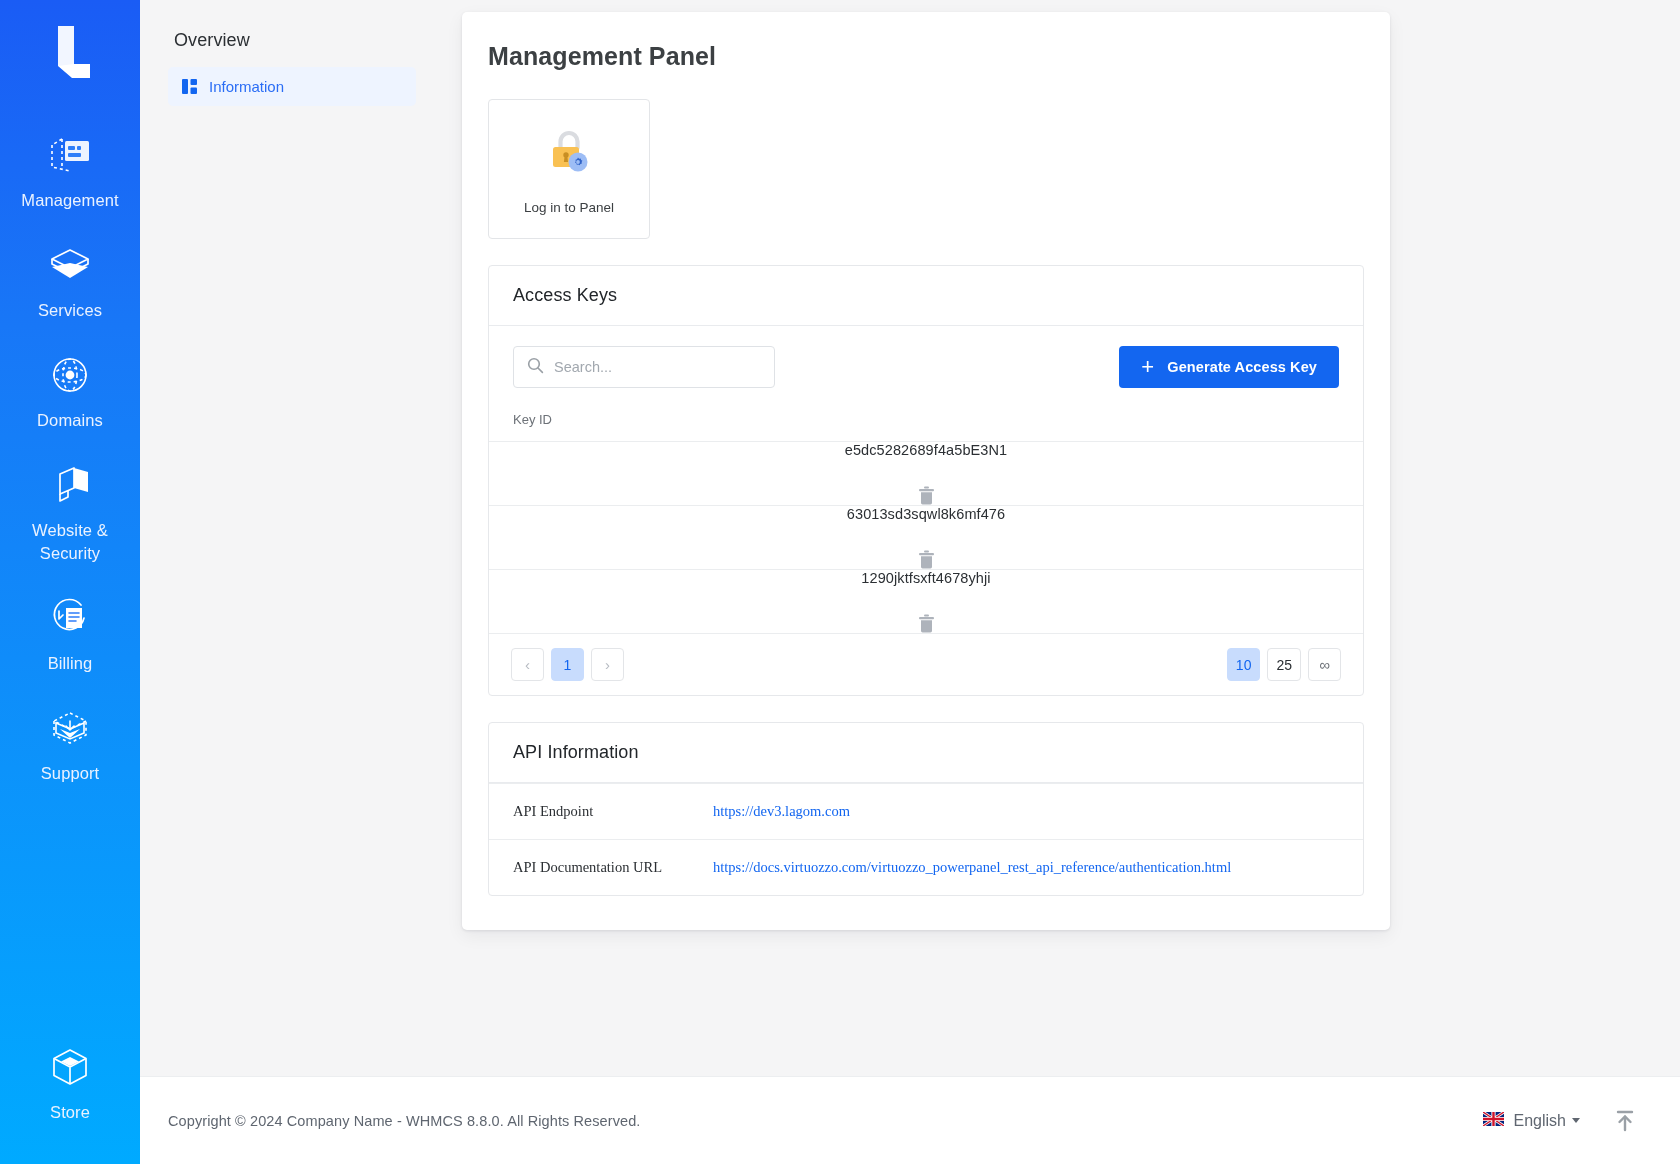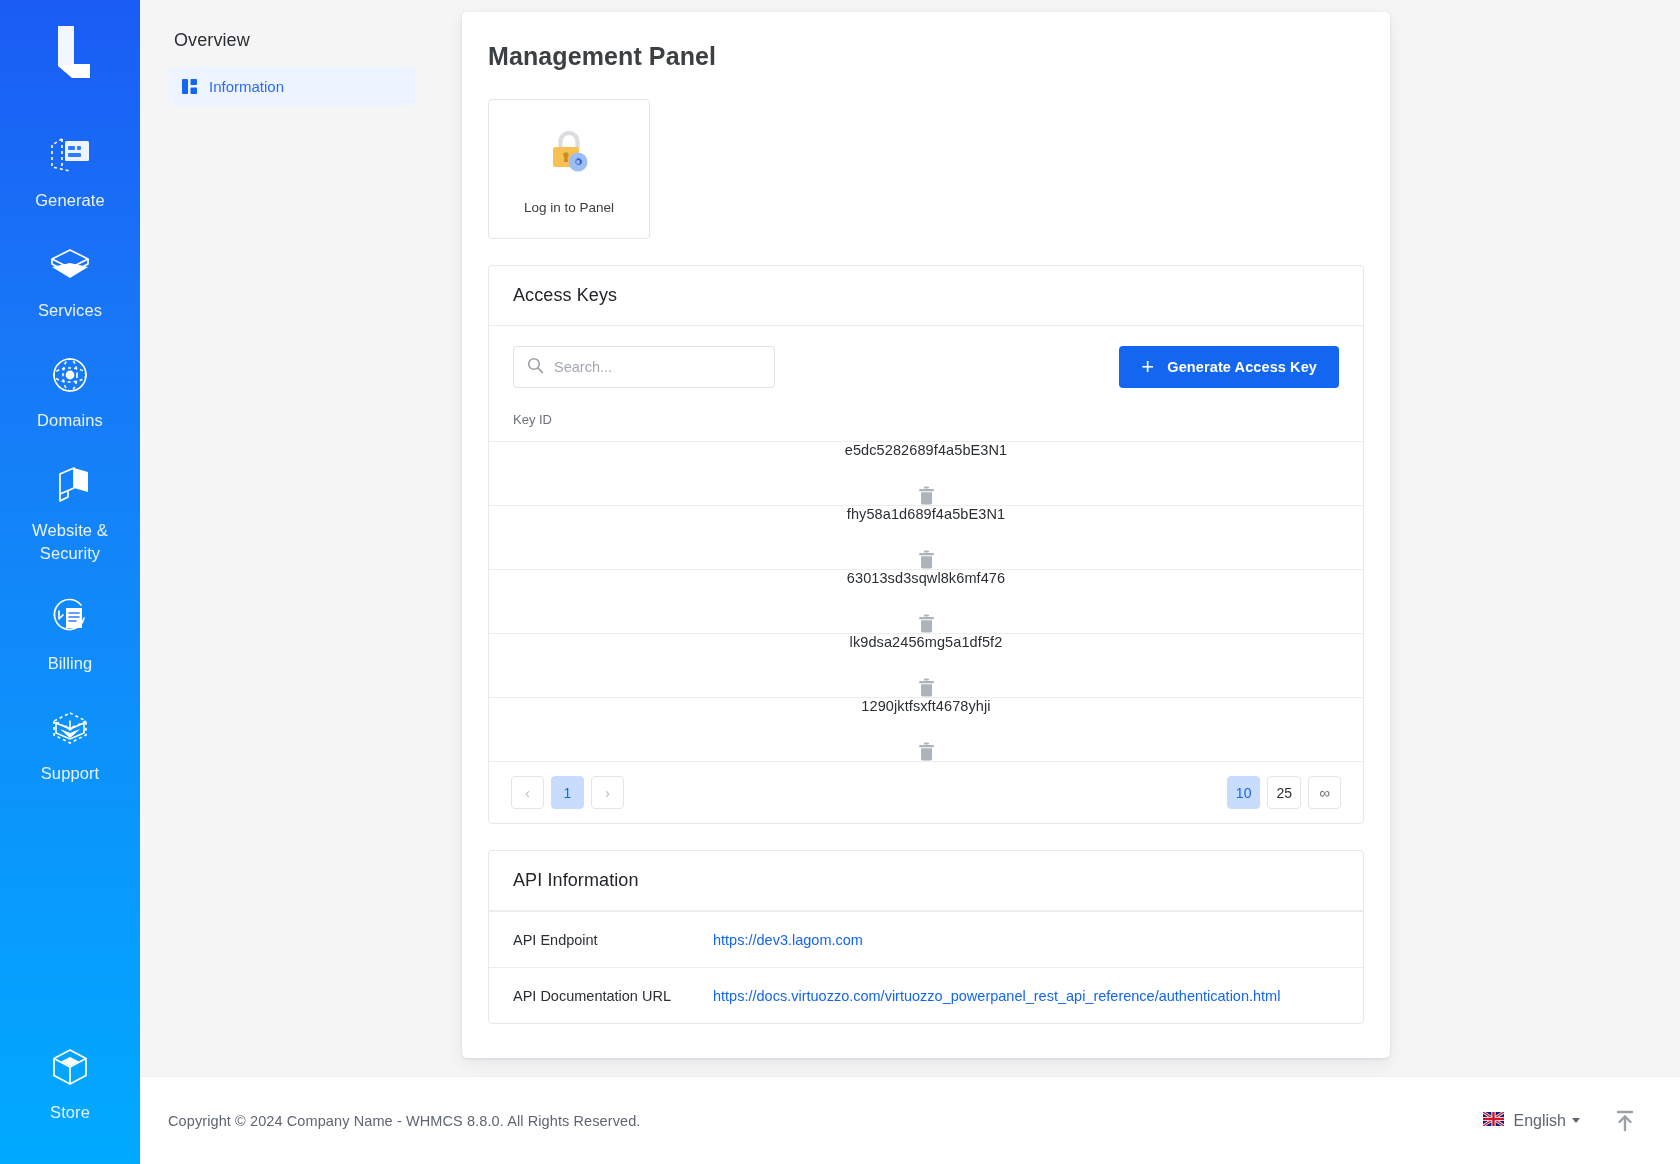--- a/index.html
+++ b/index.html
@@ -121,20 +121,21 @@
     display: flex; align-items: center; justify-content: center;
     font-size: 14px; color: #2b2f33; background: #fff; cursor: pointer; padding: 0 8px;
   }
   .pg.arrow { color: #b6bbc2; font-size: 15px; }
   .pg.active { background: #c8dcfd; border-color: #c8dcfd; color: #1366f0; font-weight: 400; }
   .pg.inf { color: #6d7278; font-size: 15px; }
 
   .info-row {
     display: flex; align-items: center; border-top: 1px solid #ebedef; height: 56px;
     padding: 0 24px;
+    font-family: Liberation Serif, serif;
   }
   .info-row:first-of-type { border-top: none; }
   .info-label { width: 200px; flex: 0 0 200px; font-size: 14.5px; color: #2b2f33; }
   .info-link { font-size: 14.5px; color: #1366f0; text-decoration: none; cursor: pointer; }
 
   
   .footer {
     height: 88px; flex: 0 0 88px; background: #fff; border-top: 1px solid #eceef0;
     display: flex; align-items: center; justify-content: space-between;
     padding: 0 44px 0 28px;
@@ -165,21 +166,21 @@
         <svg width="44" height="40" viewBox="0 0 44 40" fill="none" stroke="#ffffff" stroke-width="1.6">
           <rect x="17" y="6" width="24" height="20" rx="1.5" fill="#ffffff" fill-opacity=".92" stroke="none"></rect>
           <rect x="20" y="11" width="7" height="4" rx="1" fill="#2f7ef9" stroke="none"></rect>
           <rect x="29" y="11" width="4" height="4" rx="1" fill="#2f7ef9" stroke="none"></rect>
           <rect x="20" y="18" width="13" height="4" rx="1" fill="#2f7ef9" stroke="none"></rect>
           <path d="M14 4 L14 34" stroke-dasharray="3 3"></path>
           <path d="M4 10 L4 32 L22 36" stroke-dasharray="3 3"></path>
           <path d="M14 4 L4 10" stroke-dasharray="3 3"></path>
         </svg>
       </span>
-      <span class="rail-label">Generate</span>
+      <span class="rail-label">Management</span>
     </div>
 
     <div class="rail-item">
       <span class="rail-icon">
         <svg width="44" height="40" viewBox="0 0 44 40" fill="none">
           <path d="M22 5 L40 14 L22 23 L4 14 Z" fill="none" stroke="#fff" stroke-width="1.7" stroke-linejoin="round"></path>
           <path d="M4 14 L4 19 L22 28 L40 19 L40 14" fill="none" stroke="#fff" stroke-width="1.7" stroke-linejoin="round"></path>
           <path d="M22 18 L40 22 L22 33 L4 22 Z" fill="#fff"></path>
         </svg>
       </span>
@@ -311,41 +312,21 @@
               <span class="key">e5dc5282689f4a5bE3N1</span>
               <span class="trash">
                 <svg width="17" height="19" viewBox="0 0 17 19" fill="#aeb3bb">
                   <rect x="6" y="0.5" width="5" height="2" rx="1"></rect>
                   <rect x="1" y="3" width="15" height="2.2" rx="1"></rect>
                   <path d="M3 6.2 h11 v10.6 a1.6 1.6 0 0 1 -1.6 1.6 H4.6 A1.6 1.6 0 0 1 3 16.8 Z"></path>
                 </svg>
               </span>
             </div>
             <div class="tbl-row">
-              <span class="key">fhy58a1d689f4a5bE3N1</span>
-              <span class="trash">
-                <svg width="17" height="19" viewBox="0 0 17 19" fill="#aeb3bb">
-                  <rect x="6" y="0.5" width="5" height="2" rx="1"></rect>
-                  <rect x="1" y="3" width="15" height="2.2" rx="1"></rect>
-                  <path d="M3 6.2 h11 v10.6 a1.6 1.6 0 0 1 -1.6 1.6 H4.6 A1.6 1.6 0 0 1 3 16.8 Z"></path>
-                </svg>
-              </span>
-            </div>
-            <div class="tbl-row">
               <span class="key">63013sd3sqwl8k6mf476</span>
-              <span class="trash">
-                <svg width="17" height="19" viewBox="0 0 17 19" fill="#aeb3bb">
-                  <rect x="6" y="0.5" width="5" height="2" rx="1"></rect>
-                  <rect x="1" y="3" width="15" height="2.2" rx="1"></rect>
-                  <path d="M3 6.2 h11 v10.6 a1.6 1.6 0 0 1 -1.6 1.6 H4.6 A1.6 1.6 0 0 1 3 16.8 Z"></path>
-                </svg>
-              </span>
-            </div>
-            <div class="tbl-row">
-              <span class="key">lk9dsa2456mg5a1df5f2</span>
               <span class="trash">
                 <svg width="17" height="19" viewBox="0 0 17 19" fill="#aeb3bb">
                   <rect x="6" y="0.5" width="5" height="2" rx="1"></rect>
                   <rect x="1" y="3" width="15" height="2.2" rx="1"></rect>
                   <path d="M3 6.2 h11 v10.6 a1.6 1.6 0 0 1 -1.6 1.6 H4.6 A1.6 1.6 0 0 1 3 16.8 Z"></path>
                 </svg>
               </span>
             </div>
             <div class="tbl-row">
               <span class="key">1290jktfsxft4678yhji</span>

